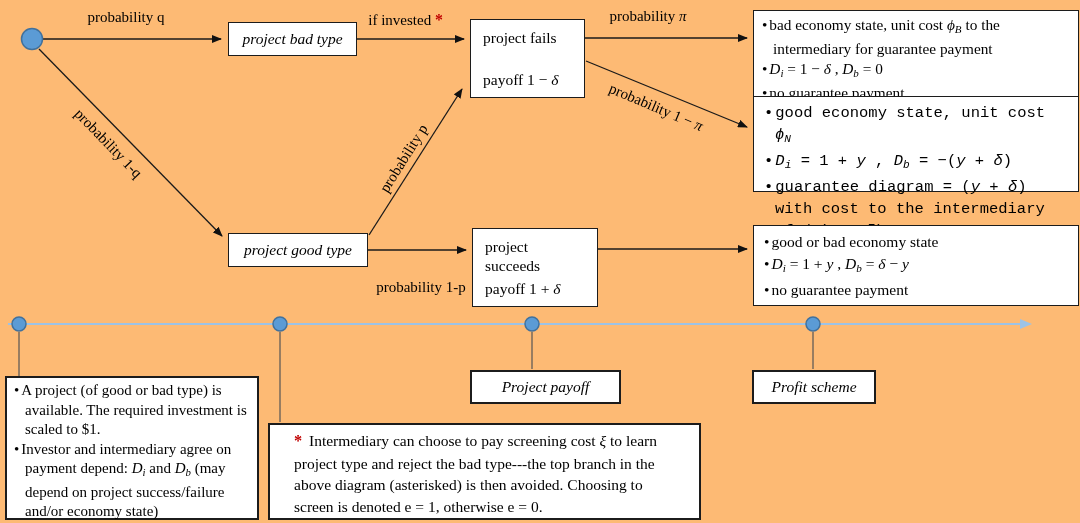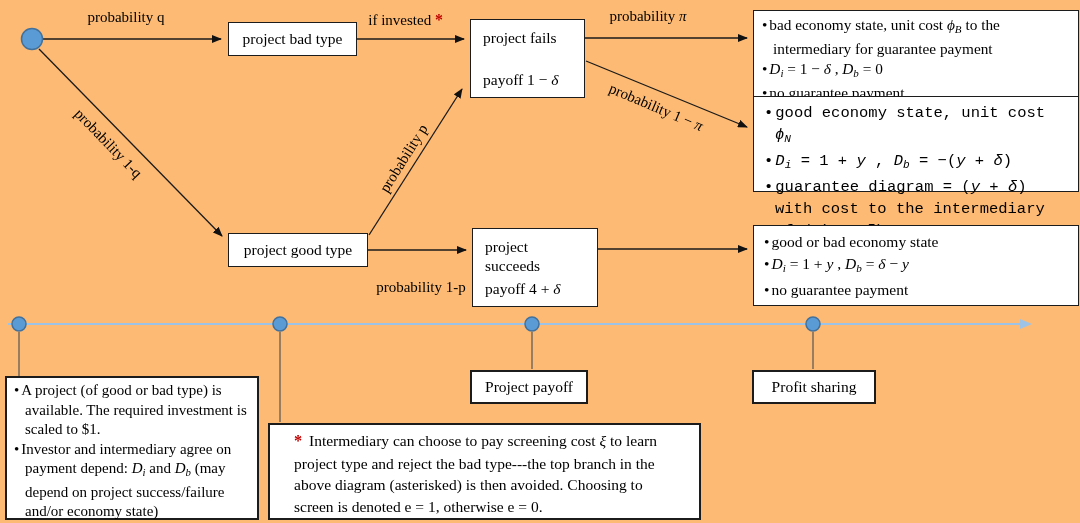--- a/index.html
+++ b/index.html
@@ -15,21 +15,21 @@
   .edge{stroke:var(--line);stroke-width:1.3px;fill:none;}
   .connector{stroke:#555;stroke-width:1.2px;}
   .tl-line{stroke:var(--timeline-line);stroke-width:2px;}
   .node-dot{fill:var(--node-fill);stroke:var(--node-stroke);stroke-width:1.5px;}
   .ah{fill:#111;}
   .ah-blue{fill:var(--timeline-line);}
   .box{
     position:absolute; box-sizing:border-box; background:#fff;
     border:1.6px solid #1c1c1c; font-size:15.5px; line-height:1.25;
   }
-  .center-box{display:flex;align-items:center;justify-content:center;text-align:center;}
+  .center-box{display:flex;align-items:center;justify-content:center;text-align:center;font-style:italic;}
   .two-line{display:flex;flex-direction:column;justify-content:space-between;padding:8px 12px;}
   .bullets1{padding:4px 8px 2px 8px;font-size:15.3px;line-height:20px;}
   .bullets2{padding:5px 8px 2px 10px;font-size:15.5px;line-height:22px;}
   .bullets3{padding:5px 8px 2px 10px;font-size:15.5px;line-height:22px;}
   .bullets4{padding:3px 6px 2px 7px;font-size:15px;line-height:19.5px;}
   .note{padding:5px 24px;font-size:15.5px;line-height:21.5px;}
   .bullet-item{text-indent:-11px;padding-left:11px;}
   .bullet-item::before{content:"\2022";padding-right:2px;}
   .edge-label{position:absolute;font-size:15px;white-space:nowrap;text-align:center;}
   .seg-i{font-style:italic;}
@@ -84,41 +84,41 @@
   <div class="box center-box" style="left:228px;top:22px;width:129px;height:34px;">project bad type</div>
   <div class="box center-box" style="left:228px;top:233px;width:140px;height:34px;">project good type</div>
 
   <div class="box two-line" style="left:470px;top:19px;width:115px;height:79px;">
     <div>project fails</div>
     <div><span>payoff 1 − </span><span class="seg-i">δ</span></div>
   </div>
 
   <div class="box two-line" style="left:472px;top:228px;width:126px;height:79px;">
     <div>project succeeds</div>
-    <div><span>payoff 4 + </span><span class="seg-i">δ</span></div>
+    <div><span>payoff 1 + </span><span class="seg-i">δ</span></div>
   </div>
 
   <div class="box bullets1" style="left:753px;top:10px;width:326px;height:90px;">
       <div class="bullet-item"><span>bad economy state, unit cost </span><span class="seg-i">ϕ</span><span class="seg-sub">B</span><span> to the intermediary for guarantee payment</span></div>
       <div class="bullet-item"><span class="seg-i">D</span><span class="seg-sub">i</span><span> = 1 − </span><span class="seg-i">δ</span><span> , </span><span class="seg-i">D</span><span class="seg-sub">b</span><span> = 0</span></div>
       <div class="bullet-item"><span>no guarantee payment</span></div>
     </div>
   <div class="box bullets2" style="left:753px;top:96px;width:326px;height:96px;font-family:Liberation Mono, monospace;">
       <div class="bullet-item"><span>good economy state, unit cost </span><span class="seg-i">ϕ</span><span class="seg-sub">N</span></div>
       <div class="bullet-item"><span class="seg-i">D</span><span class="seg-sub">i</span><span> = 1 + </span><span class="seg-i">y</span><span> , </span><span class="seg-i">D</span><span class="seg-sub">b</span><span> = −(</span><span class="seg-i">y</span><span> + </span><span class="seg-i">δ</span><span>)</span></div>
       <div class="bullet-item"><span>guarantee diagram = (</span><span class="seg-i">y</span><span> + </span><span class="seg-i">δ</span><span>) with cost to the intermediary of </span><span class="seg-i">ϕ</span><span class="seg-sub">N</span><span>(</span><span class="seg-i">y</span><span> + </span><span class="seg-i">δ</span><span>)</span></div>
     </div>
   <div class="box bullets3" style="left:753px;top:225px;width:326px;height:81px;">
       <div class="bullet-item"><span>good or bad economy state</span></div>
       <div class="bullet-item"><span class="seg-i">D</span><span class="seg-sub">i</span><span> = 1 + </span><span class="seg-i">y</span><span> , </span><span class="seg-i">D</span><span class="seg-sub">b</span><span> = </span><span class="seg-i">δ</span><span> − </span><span class="seg-i">y</span></div>
       <div class="bullet-item"><span>no guarantee payment</span></div>
     </div>
 
-  <div class="box center-box" style="left:470px;top:370px;width:118px;height:34px;border-width:2px;">Project payoff</div>
-  <div class="box center-box" style="left:752px;top:370px;width:124px;height:34px;border-width:2px;">Profit sharing</div>
+  <div class="box center-box" style="left:470px;top:370px;width:151px;height:34px;border-width:2px;">Project payoff</div>
+  <div class="box center-box" style="left:752px;top:370px;width:124px;height:34px;border-width:2px;">Profit scheme</div>
 
   <div class="box bullets4" style="left:5px;top:376px;width:254px;height:144px;border-width:2px;">
       <div class="bullet-item"><span>A project (of good or bad type) is available. The required investment is scaled to $1.</span></div>
       <div class="bullet-item"><span>Investor and intermediary agree on payment depend: </span><span class="seg-i">D</span><span class="seg-sub">i</span><span> and </span><span class="seg-i">D</span><span class="seg-sub">b</span><span> (may depend on project success/failure and/or economy state)</span></div>
     </div>
   <div class="box note" style="left:268px;top:423px;width:433px;height:97px;border-width:2px;"><span class="seg-r">*</span><span> Intermediary can choose to pay screening cost </span><span class="seg-i">ξ</span><span> to learn project type and reject the bad type---the top branch in the above diagram (asterisked) is then avoided. Choosing to screen is denoted e = 1, otherwise e = 0.</span></div>
 
 </div>
 
 </body></html>

